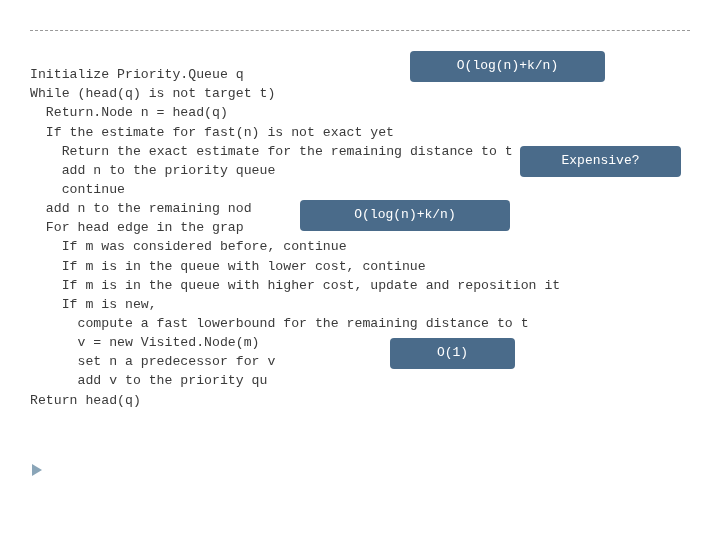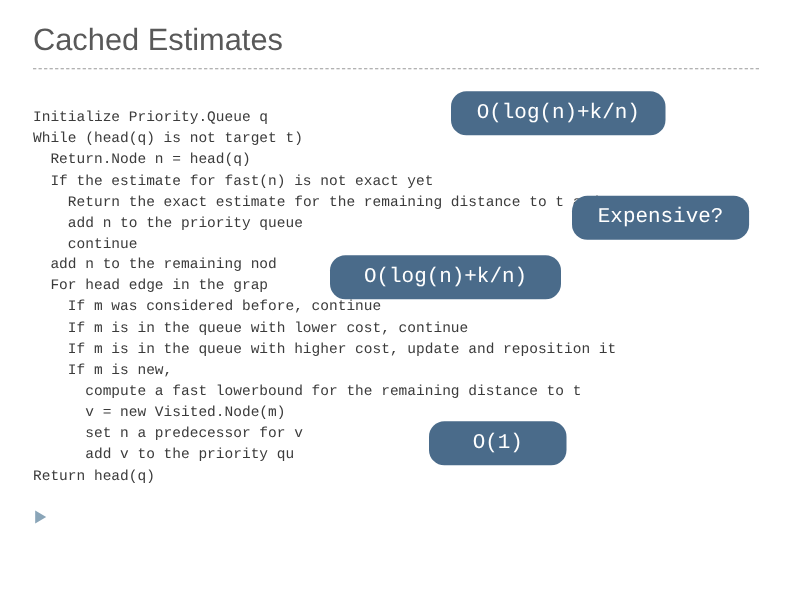--- a/index.html
+++ b/index.html
@@ -34,44 +34,43 @@
     line-height: 1.45;
     white-space: pre;
     position: relative;
   }
   .bold { font-weight: normal; }
   .bubble {
     position: absolute;
     background: #4a6b8a;
     color: #ffffff;
     font-family: "Courier New", monospace;
-    font-size: 19px;
+    font-size: 13px;
     padding: 6px 20px;
-    border-radius: 14px;
+    border-radius: 4px;
     text-align: center;
   }
   .bubble1 { top: 5px; left: 380px; width: 195px; }
   .bubble2 { top: 100px; left: 490px; width: 161px; }
   .bubble3 { top: 154px; left: 270px; width: 210px; }
-  .bubble4 { top: 305px; left: 360px; width: 125px; }
+  .bubble4 { top: 292px; left: 360px; width: 125px; }
   .arrow {
     position: absolute;
     bottom: 64px;
     left: 32px;
     width: 0; height: 0;
     border-top: 6px solid transparent;
     border-bottom: 6px solid transparent;
     border-left: 10px solid #8aa5b8;
   }
 </style>
 </head>
 <body>
 
 <div class="slide">
-  <h1 class="title">Cached Estimates</h1>
   <hr class="divider">
 
   <div class="code-block">
 <span>Initialize Priority.Queue q</span>
 <span>While (head(q) is not target t)</span>
 <span>  Return.Node n = head(q)</span>
 <span>  If the estimate for fast(n) is not exact yet</span>
 <span><span>    Return the </span><span class="bold">exact estimate</span><span> for the remaining distance to t and</span></span>
 <span>    add n to the priority queue</span>
 <span>    continue</span>

